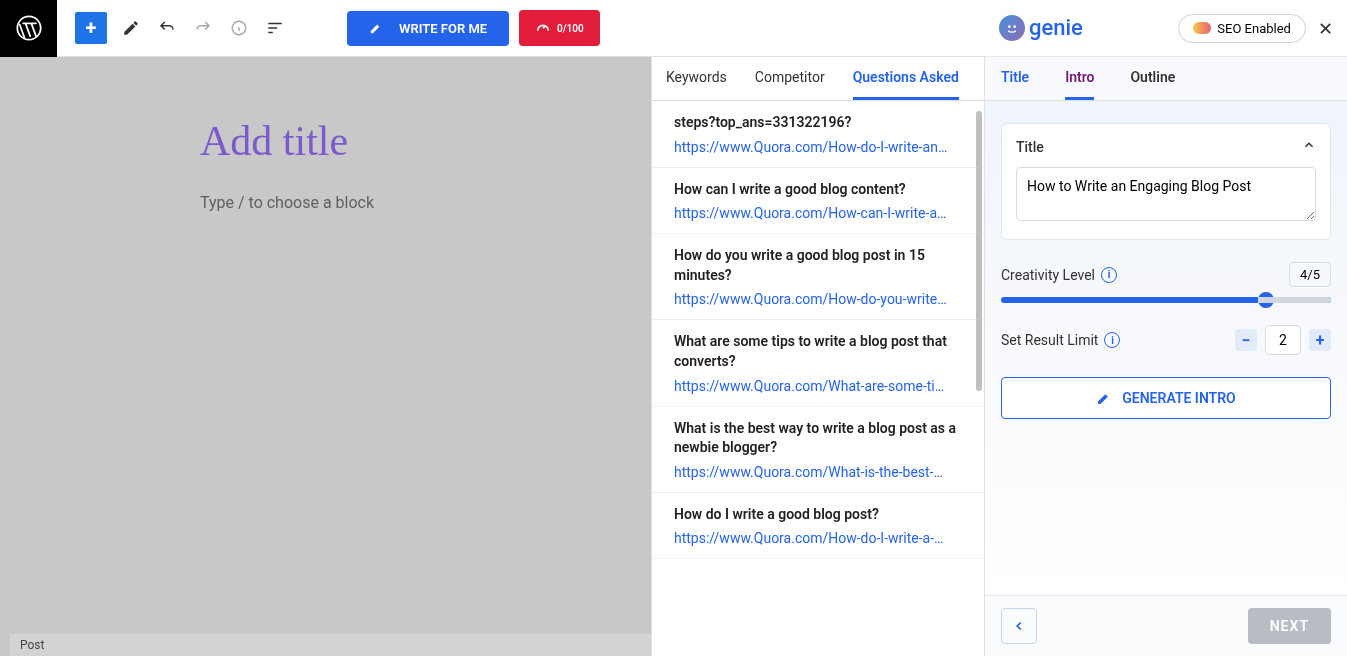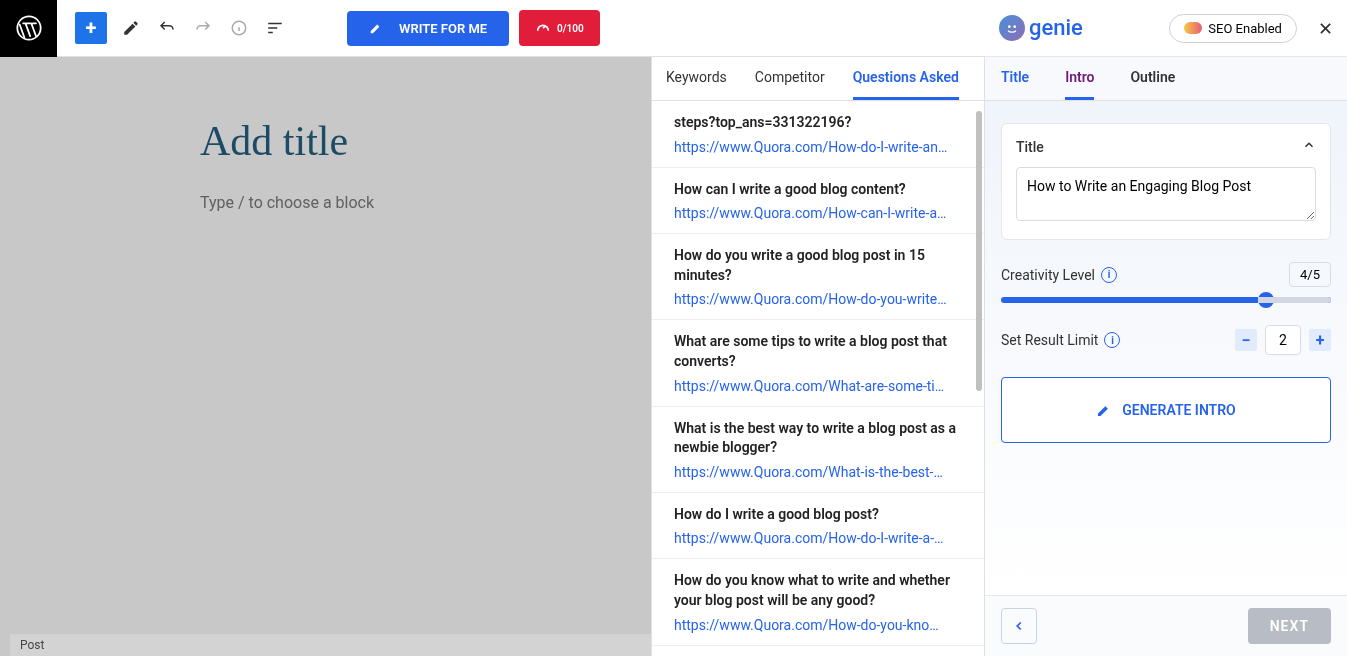--- a/index.html
+++ b/index.html
@@ -11,21 +11,21 @@
 .tb-group { display: flex; align-items: center; gap: 12px; padding-left: 18px; }
 .plus-btn { width: 32px; height: 32px; background: #1e73e8; color: #fff; display: flex; align-items: center; justify-content: center; border-radius: 2px; font-size: 20px; font-weight: bold; cursor: pointer; }
 .tb-icon { width: 24px; height: 24px; display: flex; align-items: center; justify-content: center; color: #333; cursor: pointer; }
 .tb-icon.dim { color: #aaa; }
 .write-btn { margin-left: 60px; background: #2563eb; color: #fff; border: none; padding: 10px 22px; border-radius: 4px; font-weight: 600; font-size: 13px; display: flex; align-items: center; gap: 16px; cursor: pointer; }
 .score-btn { margin-left: 10px; background: #e11d3a; color: #fff; border: none; padding: 10px 16px; border-radius: 4px; font-weight: 600; font-size: 10px; display: flex; align-items: center; gap: 6px; cursor: pointer; }
 
 .main { display: flex; height: 599px; }
 .editor { width: 651px; background: #f0f0f0; position: relative; }
 .editor-inner { padding: 60px 200px; }
-.editor-title { font-family: Georgia, serif; font-size: 42px; color: #0c4a6e; font-weight: 400; }
+.editor-title { font-family: Georgia, serif; font-size: 42px; color: #8b5cf6; font-weight: 400; }
 .editor-placeholder { margin-top: 28px; font-size: 16px; color: #666; }
 .editor-footer { position: absolute; bottom: 0; left: 10px; height: 22px; display: flex; align-items: center; padding-left: 10px; font-size: 12px; color: #444; background: #fff; right: 0; }
 
 .mid-panel { width: 333px; border-left: 1px solid #e0e0e0; display: flex; flex-direction: column; background: #fff; }
 .mid-tabs { display: flex; border-bottom: 1px solid #e0e0e0; height: 44px; padding: 0 14px; gap: 28px; align-items: center; }
 .mid-tab { font-size: 14px; color: #333; cursor: pointer; height: 100%; display: flex; align-items: center; border-bottom: 3px solid transparent; }
 .mid-tab.active { color: #2563eb; font-weight: 600; border-bottom-color: #2563eb; }
 .qa-list { flex: 1; overflow-y: auto; position: relative; }
 .qa-item { padding: 12px 22px; border-bottom: 1px solid #eee; }
 .qa-q { font-size: 14px; font-weight: 600; color: #222; line-height: 1.4; margin-bottom: 6px; }
@@ -58,21 +58,21 @@
 .info-i { width: 16px; height: 16px; border-radius: 50%; border: 1.5px solid #2563eb; color: #2563eb; font-size: 10px; display: flex; align-items: center; justify-content: center; font-weight: bold; }
 .pill-val { padding: 4px 10px; border: 1px solid #d8dce3; border-radius: 4px; font-size: 13px; }
 .slider { margin-top: 10px; height: 6px; background: #2563eb; border-radius: 3px; position: relative; }
 .slider::after { content: ''; position: absolute; left: 78%; right: 0; top: 0; bottom: 0; background: #d0d6e2; border-radius: 0 3px 3px 0; }
 .slider-thumb { position: absolute; left: 78%; top: -5px; width: 16px; height: 16px; background: #2563eb; border-radius: 50%; }
 
 .stepper { display: flex; align-items: center; gap: 8px; }
 .step-btn { width: 22px; height: 22px; background: #e2ebfb; color: #2563eb; display: flex; align-items: center; justify-content: center; cursor: pointer; font-size: 16px; font-weight: bold; border-radius: 2px; }
 .step-val { width: 36px; height: 30px; border: 1px solid #d8dce3; border-radius: 4px; text-align: center; font-size: 14px; }
 
-.gen-btn { border: 1px solid #2563eb; color: #2563eb; background: #fff; border-radius: 4px; padding: 24px; font-size: 14px; font-weight: 600; display: flex; align-items: center; justify-content: center; gap: 10px; cursor: pointer; }
+.gen-btn { border: 1px solid #2563eb; color: #2563eb; background: #fff; border-radius: 4px; padding: 12px; font-size: 14px; font-weight: 600; display: flex; align-items: center; justify-content: center; gap: 10px; cursor: pointer; }
 
 .rp-footer { border-top: 1px solid #e3e6ec; padding: 12px 16px; display: flex; justify-content: space-between; align-items: center; background: #fafbfd; }
 .back-btn { width: 36px; height: 36px; border: 1px solid #c5d3ef; border-radius: 4px; display: flex; align-items: center; justify-content: center; color: #2563eb; cursor: pointer; font-size: 16px; }
 .next-btn { background: #b8bcc5; color: #fff; border: none; padding: 10px 22px; border-radius: 4px; font-size: 14px; font-weight: 600; letter-spacing: 1px; cursor: pointer; }
 
 .overlay { position: absolute; left: 0; top: 57px; width: 651px; height: 599px; background: rgba(80,80,80,0.25); pointer-events: none; }
 </style>
 </head>
 <body>
 
@@ -159,41 +159,37 @@
           <a class="qa-link">https://www.Quora.com/What-are-some-ti…</a>
         </div>
         <div class="qa-item">
           <div class="qa-q">What is the best way to write a blog post as a newbie blogger?</div>
           <a class="qa-link">https://www.Quora.com/What-is-the-best-…</a>
         </div>
         <div class="qa-item">
           <div class="qa-q">How do I write a good blog post?</div>
           <a class="qa-link">https://www.Quora.com/How-do-I-write-a-…</a>
         </div>
-        <div class="qa-item">
-          <div class="qa-q">How do you know what to write and whether your blog post will be any good?</div>
-          <a class="qa-link">https://www.Quora.com/How-do-you-kno…</a>
-        </div>
         <div class="qa-scroll"></div>
       </div>
   </div>
 
   <div class="right-panel">
     <div class="rp-header">
       <div class="rp-brand">
         <div class="rp-brand-icon">
           <svg width="16" height="16" viewBox="0 0 24 24" fill="#fff">
               <circle cx="8" cy="10" r="2"></circle>
               <circle cx="16" cy="10" r="2"></circle>
               <path d="M6 16c3 3 9 3 12 0" stroke="#fff" stroke-width="2" fill="none"></path>
             </svg>
         </div>
         <span class="rp-brand-text"><span class="g">genie</span></span>
       </div>
-      <div style="display:flex;align-items:center;gap:13px">
+      <div style="display:flex;align-items:center;gap:4px">
         <div class="seo-pill">
           <span class="dot"></span>
           <span>SEO Enabled</span>
         </div>
         <div class="close-x">✕</div>
       </div>
     </div>
     <div class="rp-tabs">
       <div class="rp-tab done">Title</div>
       <div class="rp-tab done active">Intro</div>

